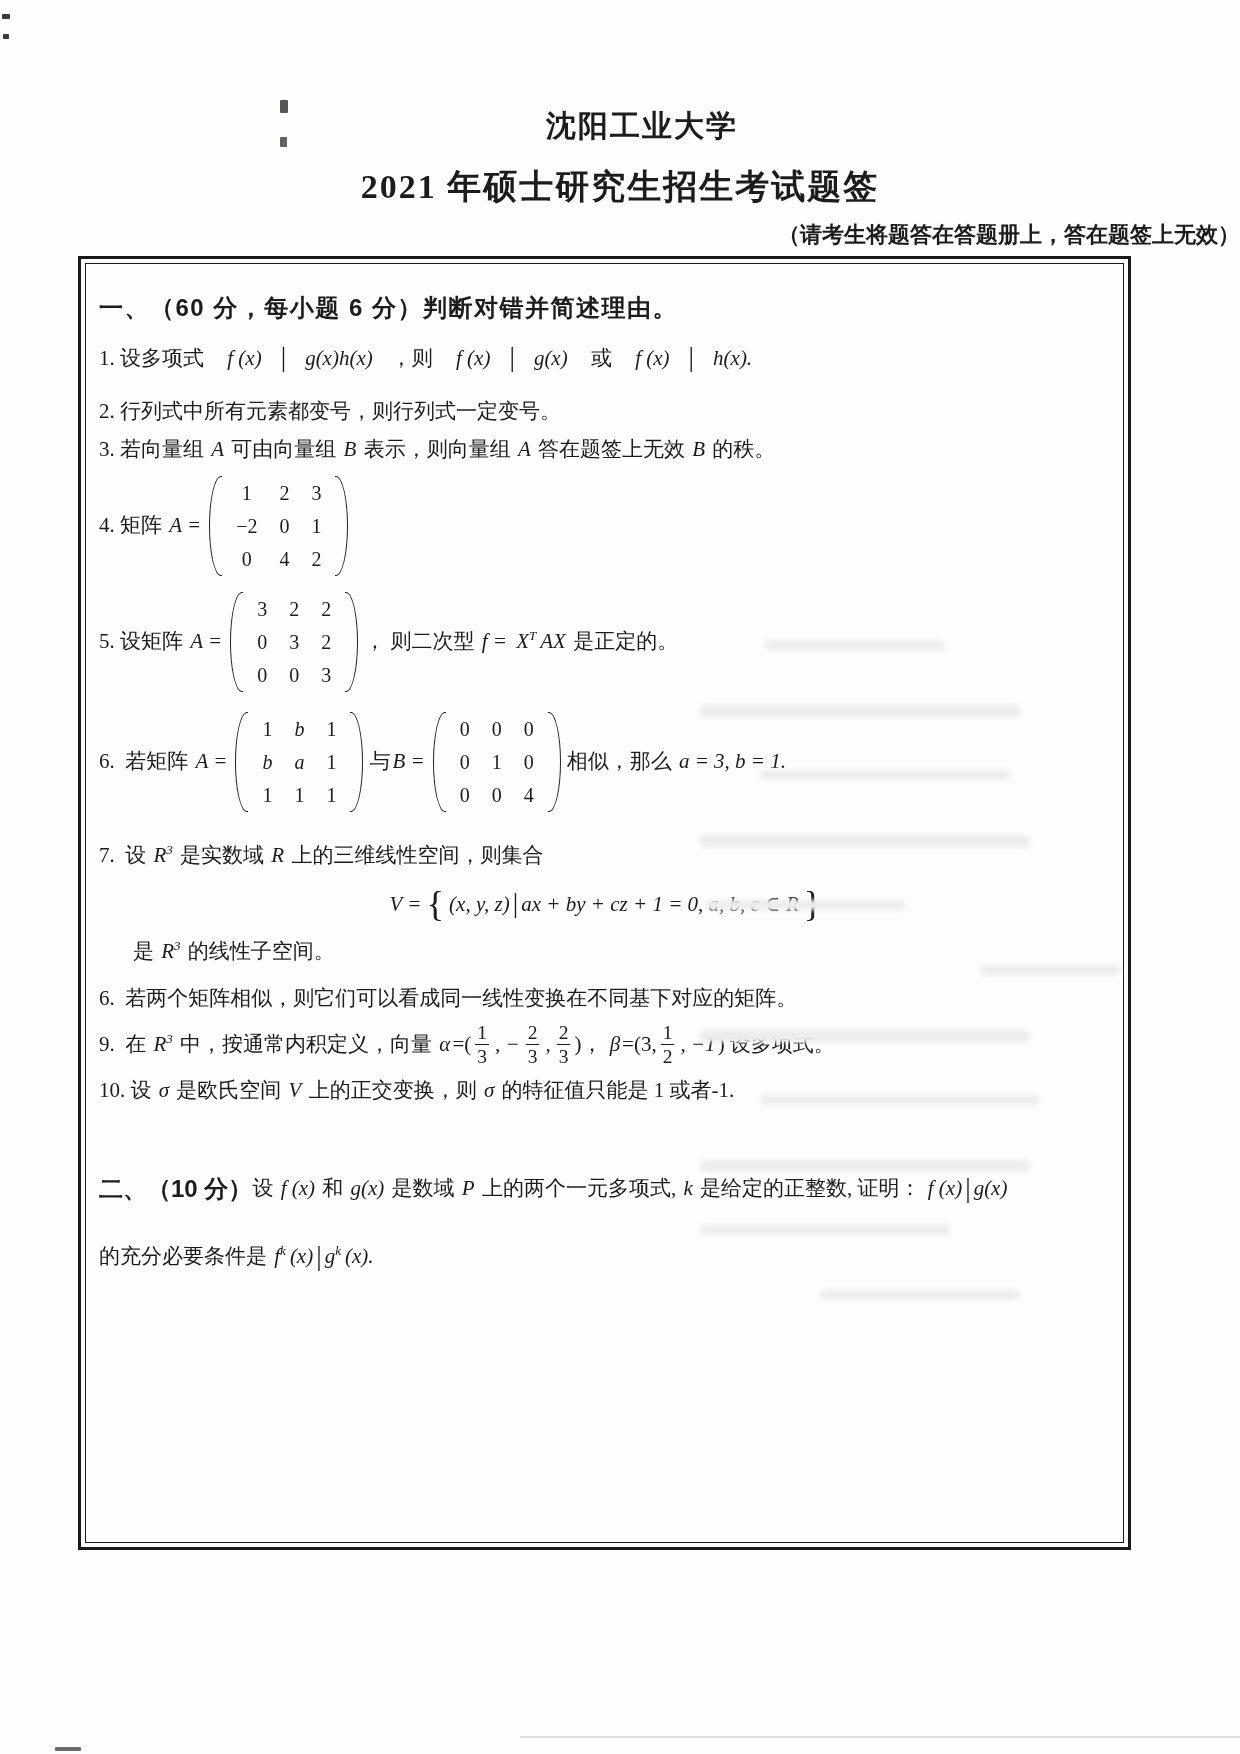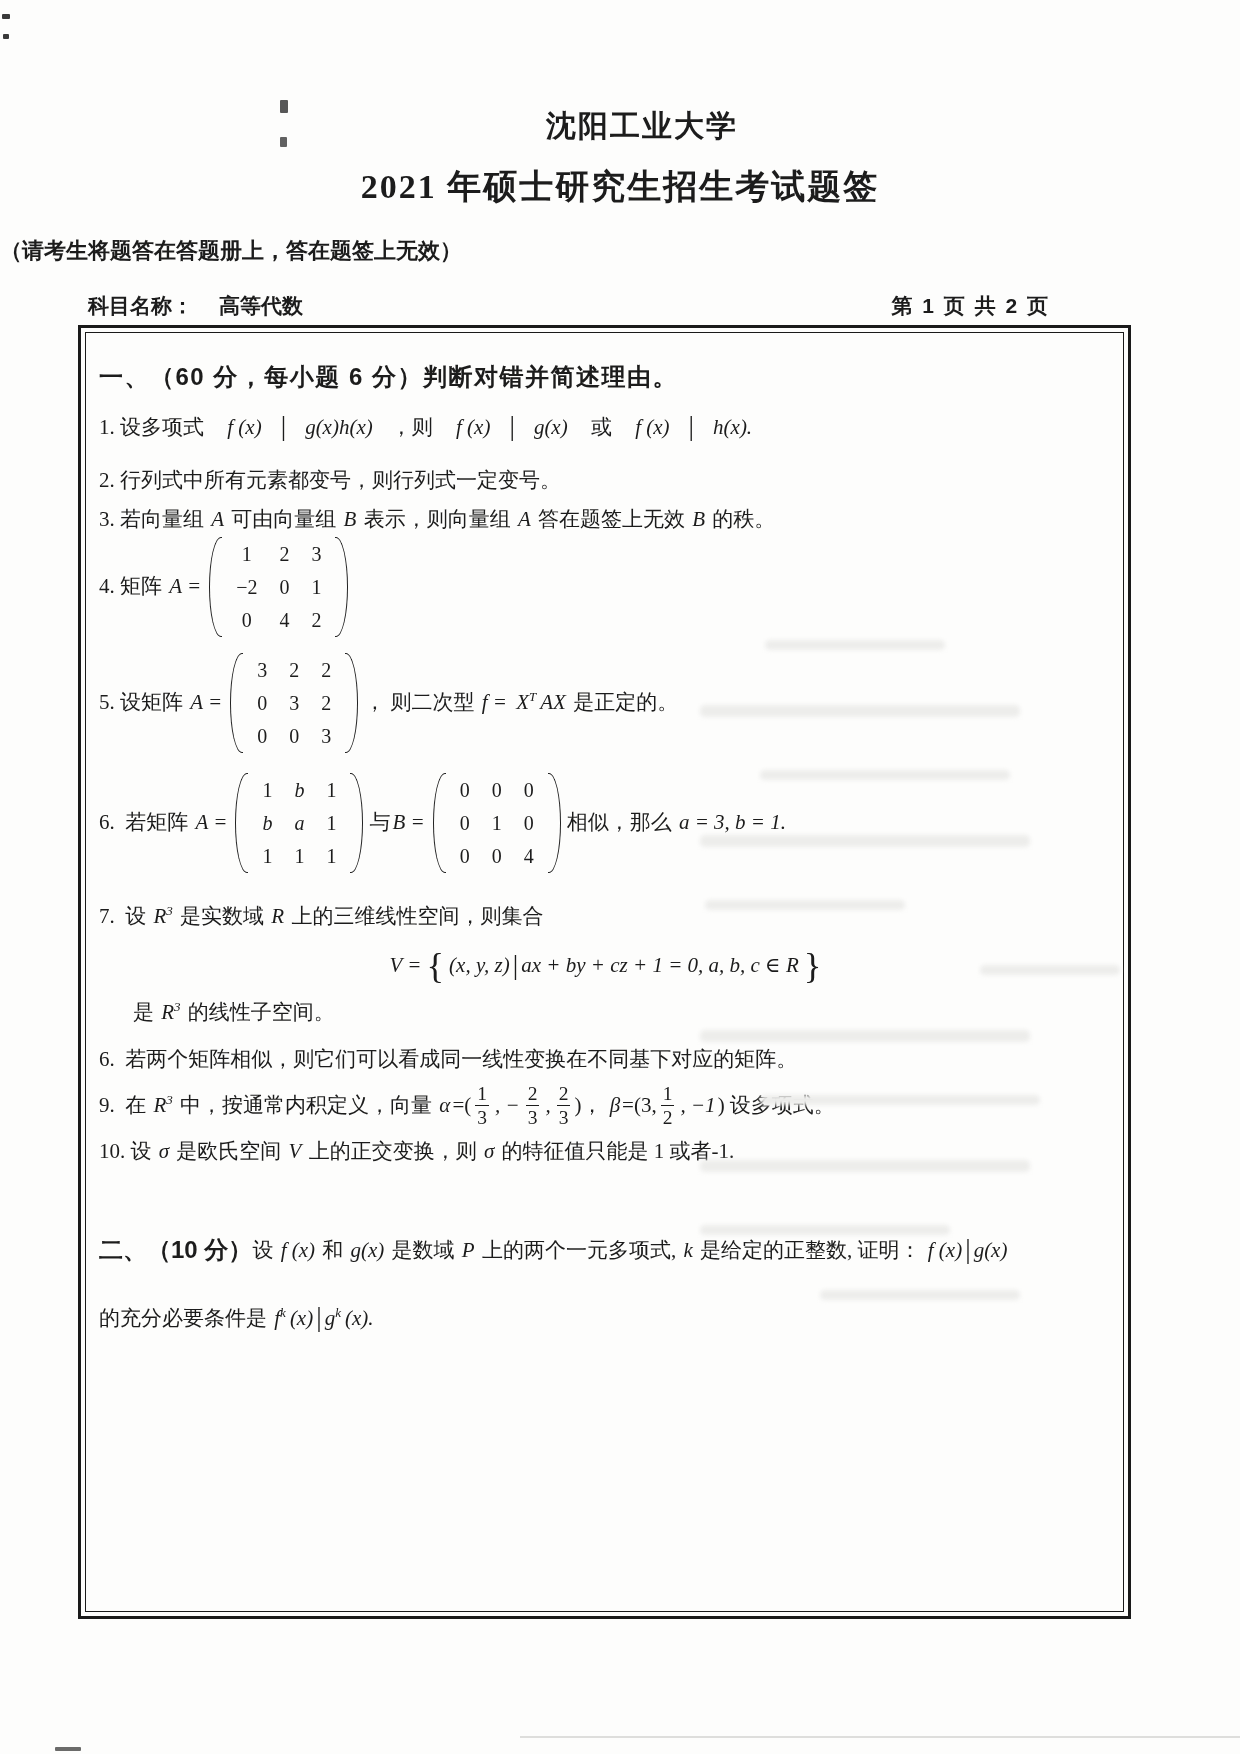--- a/index.html
+++ b/index.html
@@ -4,21 +4,21 @@
 <style>
   html,body{margin:0;padding:0;background:#e9e9e7;}
   .page{
     position:relative;width:1240px;height:1754px;margin:0 auto;
     background:#fdfdfc;overflow:hidden;
     font-family:"Liberation Serif","DejaVu Serif",serif;color:#1c1c1c;
   }
   
   .university{margin:106px 0 0;text-align:center;font-size:30px;font-weight:700;line-height:1.3;letter-spacing:2px;padding-left:44px;}
   .exam-title{margin:20px 0 0;text-align:center;font-size:34px;font-weight:700;line-height:1.3;letter-spacing:2px;}
-  .exam-note{margin:28px 0 0;text-align:left;font-size:22px;font-weight:700;line-height:1.3;}
+  .exam-note{margin:12px 0 0;text-align:right;font-size:22px;font-weight:700;line-height:1.3;}
   .subject-row{
     margin:26px 88px 0 88px;display:flex;justify-content:space-between;align-items:flex-end;
     font-size:21px;font-weight:700;line-height:1.3;
   }
   .subject-left{display:flex;gap:26px;font-family:"Liberation Sans","DejaVu Sans",sans-serif;}
   .page-indicator{font-family:"Liberation Sans","DejaVu Sans",sans-serif;letter-spacing:2px;margin-right:102px;}
   
   .qbox{
     margin:6px 0 0 78px;width:1053px;height:1294px;box-sizing:border-box;
     border:3px solid #1a1a1a;background:transparent;
@@ -45,21 +45,21 @@
   .matrix{display:inline-flex;align-items:stretch;margin:2px 6px;}
   .mbody{display:grid;column-gap:22px;row-gap:13px;padding:7px 14px;align-items:center;justify-items:center;}
   .mcell{font-size:20px;line-height:1;}
   .mcell.it{font-style:italic;}
   .paren{width:12px;}
   .paren.l{border-left:1.8px solid #222;border-top:1.8px solid #222;border-bottom:1.8px solid #222;border-radius:12px 0 0 12px / 50% 0 0 50%;}
   .paren.r{border-right:1.8px solid #222;border-top:1.8px solid #222;border-bottom:1.8px solid #222;border-radius:0 12px 12px 0 / 0 50% 50% 0;}
   
   [data-name="question-1"]{margin-bottom:17px;gap:16px;}
   [data-name="question-2"]{margin-bottom:7px;}
-  [data-name="question-3"]{}
+  [data-name="question-3"]{margin-bottom:8px;}
   [data-name="question-4"]{margin-bottom:12px;}
   [data-name="question-5"]{margin-bottom:16px;}
   [data-name="question-6"]{margin-bottom:26px;}
   [data-name="question-7"]{margin-bottom:13px;}
   [data-name="question-7-formula"]{margin-bottom:11px;}
   [data-name="question-7-continued"]{margin-bottom:15px;}
   [data-name="question-8"]{margin-bottom:7px;}
   [data-name="question-9"]{margin-bottom:7px;}
   [data-name="question-10"]{margin-bottom:62px;}
   [data-name="section-2-line-1"]{margin-bottom:27px;}
@@ -70,27 +70,20 @@
 </style>
 </head>
 <body>
 
 <div class="page" data-name="exam-paper-page">
 
   <div class="university" data-name="university-name">沈阳工业大学</div>
   <div class="exam-title" data-name="exam-title">2021 年硕士研究生招生考试题签</div>
   <div class="exam-note" data-name="exam-note">（请考生将题答在答题册上，答在题签上无效）</div>
 
-  <div class="subject-row" data-name="subject-row">
-    <div class="subject-left" data-name="subject-info">
-      <span data-name="subject-label">科目名称：</span>
-      <span data-name="subject-value">高等代数</span>
-    </div>
-    <span class="page-indicator" data-name="page-indicator">第 1 页 共 2 页</span>
-  </div>
 
   <div class="qbox" data-name="question-sheet-border">
     <div class="qbox-inner" data-name="question-area">
         <div class="blk heading" data-name="section-1-heading">
           <span class="seg-cnb" data-name="text-segment">一、（60 分，每小题 6 分）判断对错并简述理由。</span>
         </div>
         <div class="blk item" data-name="question-1">
           <span class="seg-cn" data-name="text-segment">1. 设多项式 </span>
           <span class="seg-m" data-name="text-segment">f (x)</span>
           <span class="seg-bar" data-name="divides-bar">|</span>

